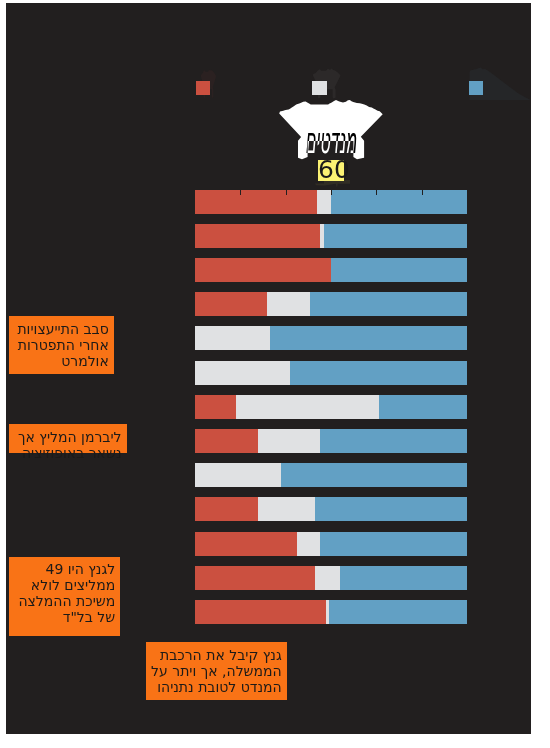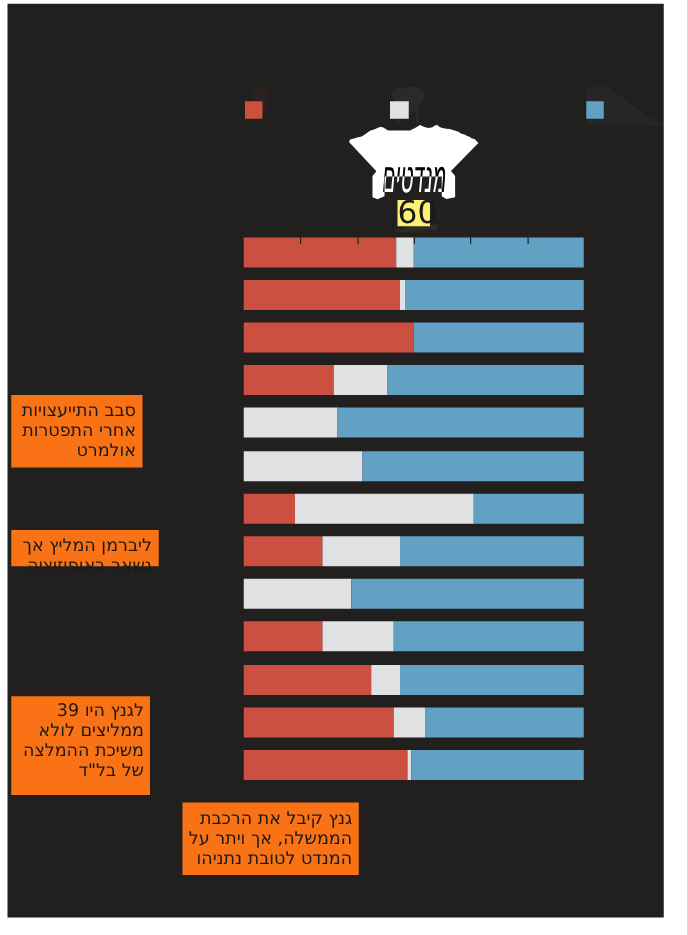--- a/index.html
+++ b/index.html
@@ -137,17 +137,17 @@
         </div>
         <div class="bar-row" style="left: 188.8px; top: 596.9px; width: 272.2px; height: 24px;">
           <div class="seg seg-red" style="width: 131.563px; background: rgb(203, 80, 64);"></div>
           <div class="seg seg-white" style="width: 2.26833px; background: rgb(224, 225, 227);"></div>
           <div class="seg seg-blue" style="width: 138.368px; background: rgb(98, 160, 196);"></div>
         </div>
       </div>
     <div id="callouts">
         <div class="callout" style="left: 2.8px; top: 313.4px; width: 105.2px; height: 58.1px;">סבב התייעצויות אחרי התפטרות אולמרט</div>
         <div class="callout" style="left: 2.9px; top: 421.3px; width: 117.8px; height: 29px;">ליברמן המליץ אך נשאר באופוזיציה</div>
-        <div class="callout" style="left: 3px; top: 553.7px; width: 111.4px; height: 79px;">לגנץ היו 39 ממליצים לולא משיכת ההמלצה של בל"ד</div>
+        <div class="callout" style="left: 3px; top: 553.7px; width: 111.4px; height: 79px;">לגנץ היו 49 ממליצים לולא משיכת ההמלצה של בל"ד</div>
         <div class="callout" style="left: 139.8px; top: 639.1px; width: 141.1px; height: 57.6px;">גנץ קיבל את הרכבת הממשלה, אך ויתר על המנדט לטובת נתניהו</div>
       </div>
   </div>
 </div>
 
 </body></html>

